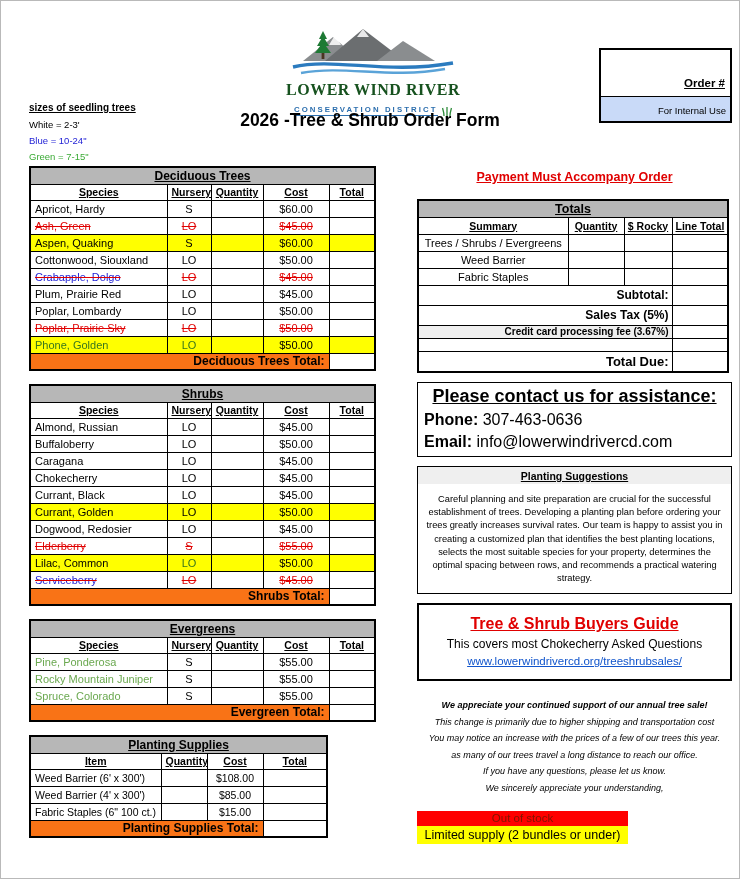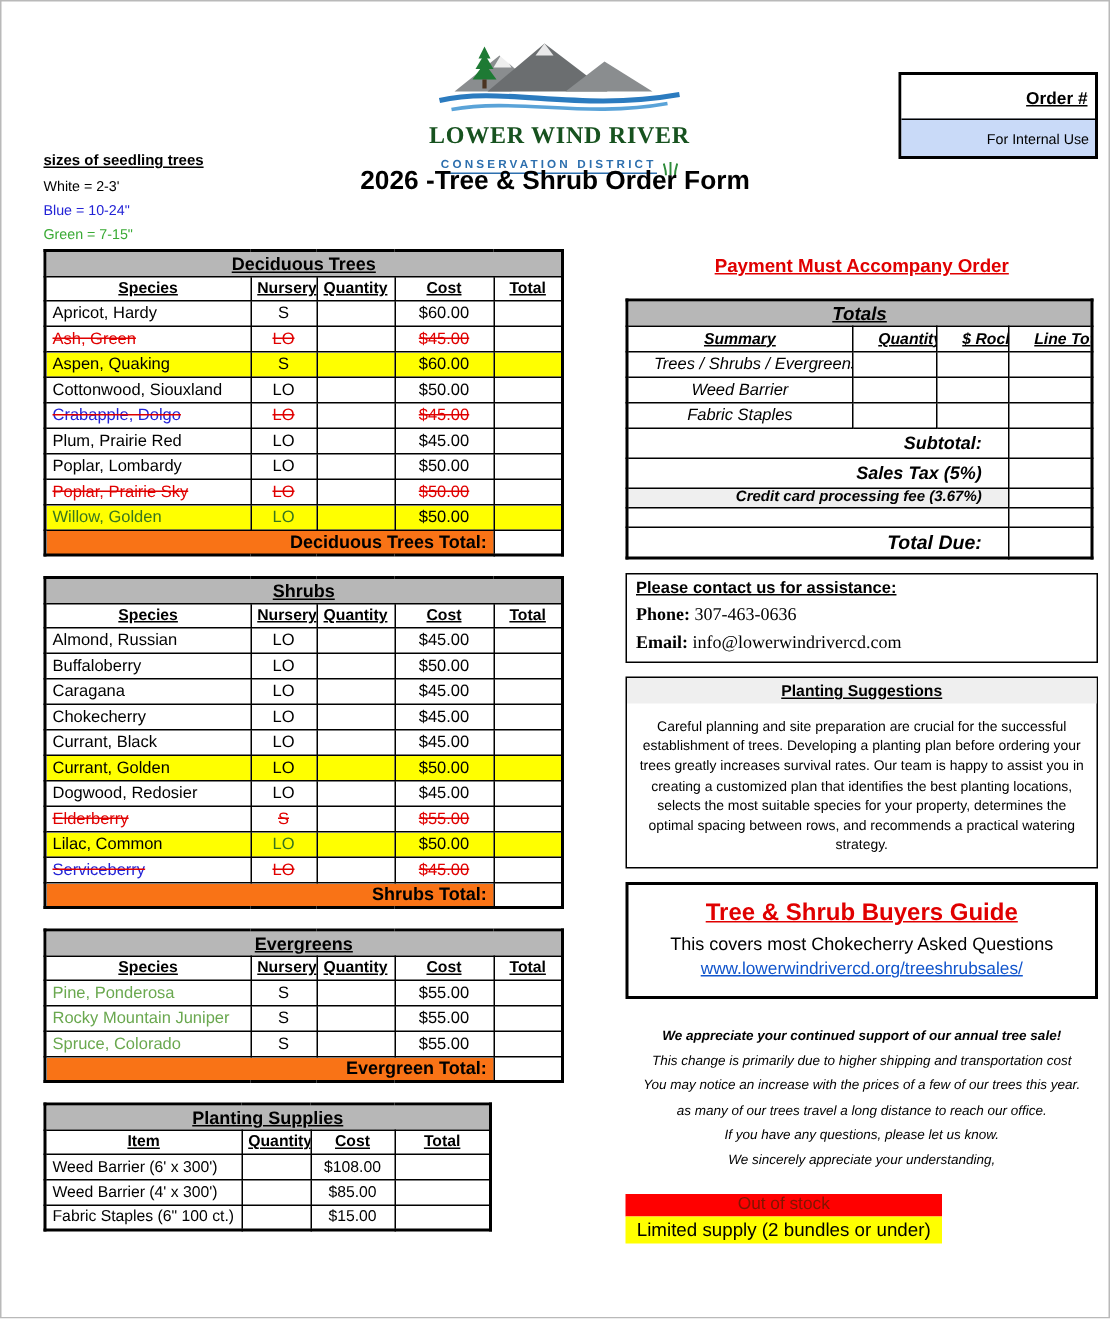--- a/index.html
+++ b/index.html
@@ -7,21 +7,21 @@
   .page {
     position:relative; width:740px; height:879px; background:#ffffff;
     border:1px solid #b9b9b9; overflow:hidden;
     font-family:"Liberation Sans", sans-serif; color:#000;
   }
   
   .logo-wrap { position:absolute; left:272px; top:24px; width:200px; text-align:center; }
   .logo-name { font-family:"Liberation Serif", serif; font-weight:bold; font-size:16px; color:#17521f; letter-spacing:.5px; line-height:17px; }
   .logo-sub  { display:inline-block; font-size:7.8px; color:#2d6fae; letter-spacing:2.1px; font-weight:bold; border-bottom:1px solid #2d6fae; padding-bottom:1px; }
   .order-box { position:absolute; right:7px; top:47px; width:133px; border:2px solid #000; }
-  .order-box .ob-top { height:29px; background:#fff; text-align:right; padding:10px 5px 0 0; font-size:11.5px; font-weight:bold; text-decoration:underline; }
+  .order-box .ob-top { height:29px; background:#fff; text-align:right; padding:10px 5px 0 0; font-size:11.5px; font-weight:bold; text-decoration:underline;margin-top:17px; }
   .order-box .ob-bot { height:25px; background:#c9daf8; border-top:1px solid #000; text-align:right; padding:8px 4px 0 0; font-size:9.5px; }
   .sizekey { position:absolute; left:28px; top:101px; }
   .sizekey .sk-title { font-size:10px; font-weight:bold; text-decoration:underline; margin-bottom:6px; }
   .sizekey .sk-item { font-size:9.5px; margin-bottom:5px; }
   .form-title { position:absolute; left:0; right:0; top:109px; text-align:center; font-size:17.5px; font-weight:bold; }
   
   .cols { position:absolute; left:28px; top:165px; right:7px; display:flex; gap:22px; }
   .col-left { width:366px; flex:none; }
   .col-right { flex:1; }
   
@@ -34,33 +34,33 @@
   .stable .c-mid { text-align:center; }
   .stable tr.row-out td { color:#e00000; text-decoration:line-through; }
   .stable tr.row-limited td { background:#ffff00; }
   .stable .t-total td { background:#f97316; font-weight:bold; text-align:right; font-size:12px; height:17px; }
   .stable .t-total td.fill { background:#fff; }
   .supplies { width:297px; }
   .supplies td { font-size:10.5px; }
   
   .pay-note { margin-top:4px; text-align:center; font-size:12.5px; font-weight:bold; text-decoration:underline; color:#e00000; }
   .totals { width:310px; border:2px solid #000; margin-top:15px; }
-  .totals td { border:1px solid #000; font-size:11px; height:17px; padding:0 17px; overflow:hidden; white-space:nowrap;font-style:italic; }
+  .totals td { border:1px solid #000; font-size:11px; height:17px; padding:0 3px; overflow:hidden; white-space:nowrap; }
   .totals .t-title td { background:#b7b7b7; text-align:center; font-weight:bold; text-decoration:underline; font-size:12.5px; }
   .totals .t-head td { text-align:center; font-weight:bold; text-decoration:underline; font-size:10.5px; }
   .totals .c-sum { text-align:center; }
   .totals tr.f-row td { font-weight:bold; text-align:right; font-size:12px; height:20px; }
   .totals tr.f-shaded td { background:#efefef; font-size:10px; height:13px; }
   .totals tr.f-shaded td.fill, .totals tr.f-row td.fill { background:#fff; font-weight:normal; }
   .totals tr.f-blank td { height:13px; }
   .totals tr.f-big td { font-size:13px; height:21px; }
   .box { border:1.5px solid #000; margin-top:9px; }
   .contact { padding:3px 6px 5px 6px; }
-  .contact .c-title { text-align:left; font-size:11px; font-weight:bold; text-decoration:underline; margin-bottom:3px; }
-  .contact .c-line { font-size:12px; margin-top:4px;font-family:Liberation Serif, serif; }
+  .contact .c-title { text-align:center; font-size:18px; font-weight:bold; text-decoration:underline; margin-bottom:3px; }
+  .contact .c-line { font-size:16px; margin-top:4px; }
   .contact .c-line b { font-weight:bold; }
   .suggest { border:1px solid #000; }
   .suggest .s-title { background:#efefef; text-align:center; font-weight:bold; text-decoration:underline; font-size:10.5px; padding:3px 0 2px 0; }
   .suggest .s-body { font-size:9.3px; text-align:center; line-height:1.42; padding:9px 8px 8px 8px; }
   .guide { border:2px solid #000; text-align:center; padding:8px 4px 10px 4px; }
   .guide .g-title { color:#e00000; font-weight:bold; text-decoration:underline; font-size:16px; margin-top:2px; }
   .guide .g-sub { font-size:12px; margin-top:4px; }
   .guide .g-link { font-size:11.5px; color:#1155cc; text-decoration:underline; margin-top:3px; display:inline-block; cursor:pointer; }
   .notes { margin-top:16px; text-align:center; font-style:italic; }
   .notes .n-line { font-size:9px; line-height:16.5px; }
@@ -188,21 +188,21 @@
               <td></td>
             </tr>
             <tr class="row-out">
               <td class="c-name"><span>Poplar, Prairie Sky</span></td>
               <td class="c-mid"><span>LO</span></td>
               <td></td>
               <td class="c-mid">$50.00</td>
               <td></td>
             </tr>
             <tr class="row-limited">
-              <td class="c-name"><span style="color:#38761d">Willow, Golden</span></td>
+              <td class="c-name"><span style="color:#38761d">Phone, Golden</span></td>
               <td class="c-mid"><span style="color:#38761d">LO</span></td>
               <td></td>
               <td class="c-mid">$50.00</td>
               <td></td>
             </tr>
             <tr class="t-total">
               <td colspan="4">Deciduous Trees Total:</td>
               <td class="fill"></td>
             </tr>
           </tbody>
@@ -376,20 +376,24 @@
               <td></td>
               <td class="c-mid">$85.00</td>
               <td></td>
             </tr>
             <tr class="">
               <td class="c-name"><span>Fabric Staples (6" 100 ct.)</span></td>
               <td></td>
               <td class="c-mid">$15.00</td>
               <td></td>
             </tr>
+            <tr class="t-total">
+              <td colspan="3">Planting Supplies Total:</td>
+              <td class="fill"></td>
+            </tr>
           </tbody>
         </table>
     </div>
 
     <div class="col-right">
       <div class="pay-note">Payment Must Accompany Order</div>
 
       <table class="totals" id="totals-table">
         <colgroup>
             <col style="width:150px">

